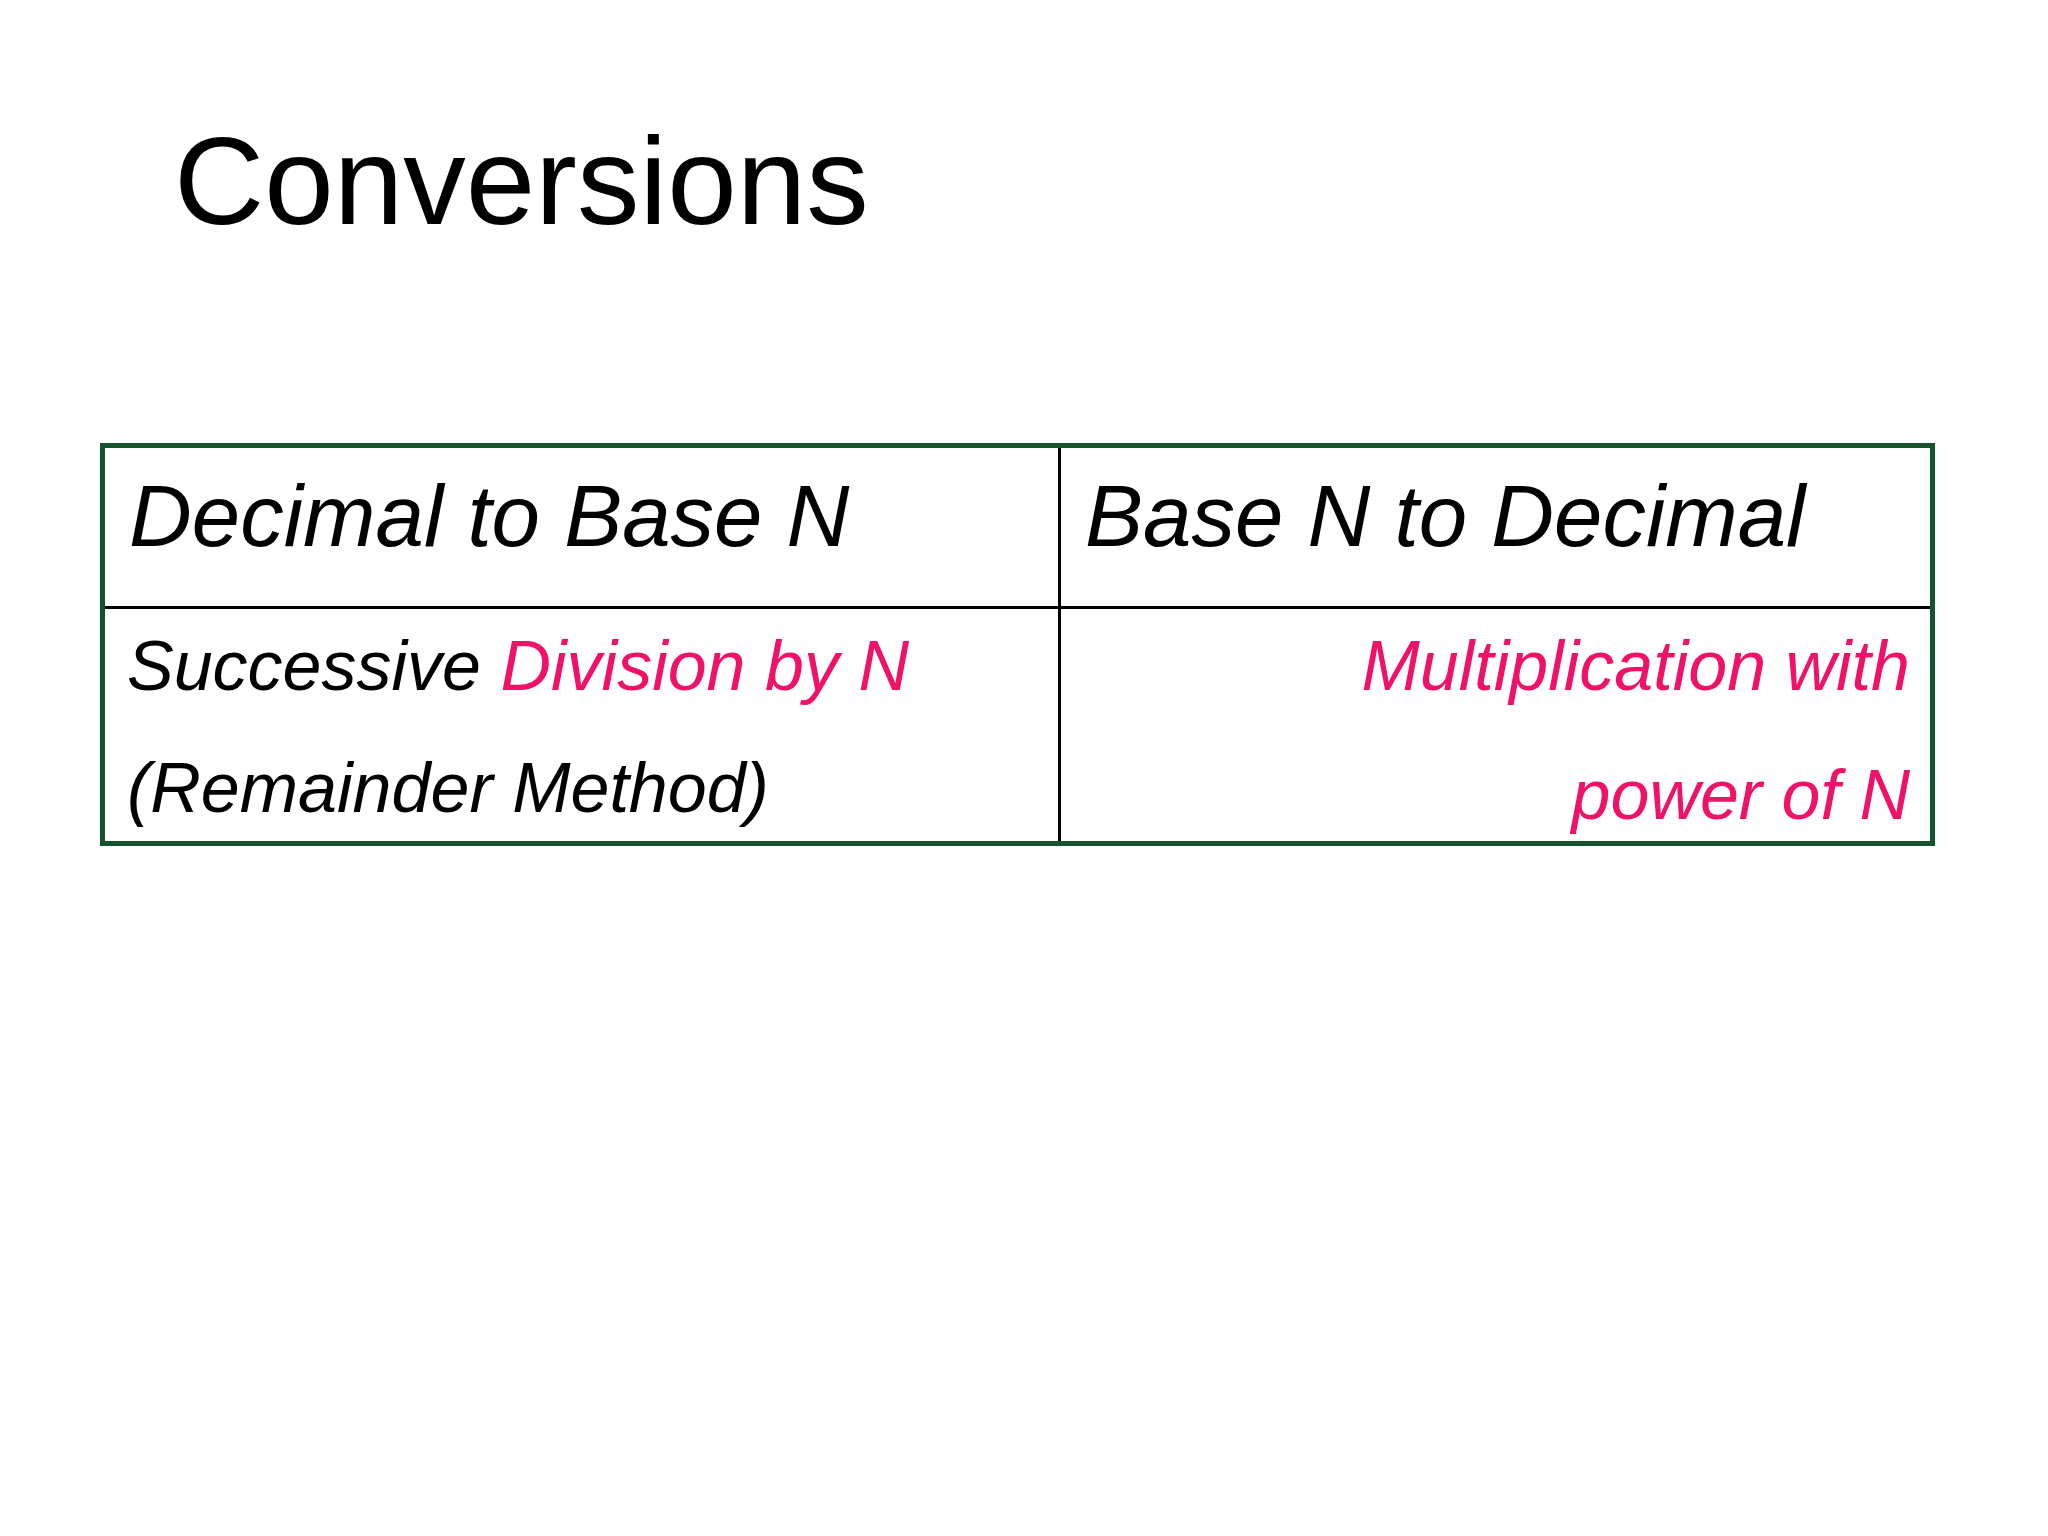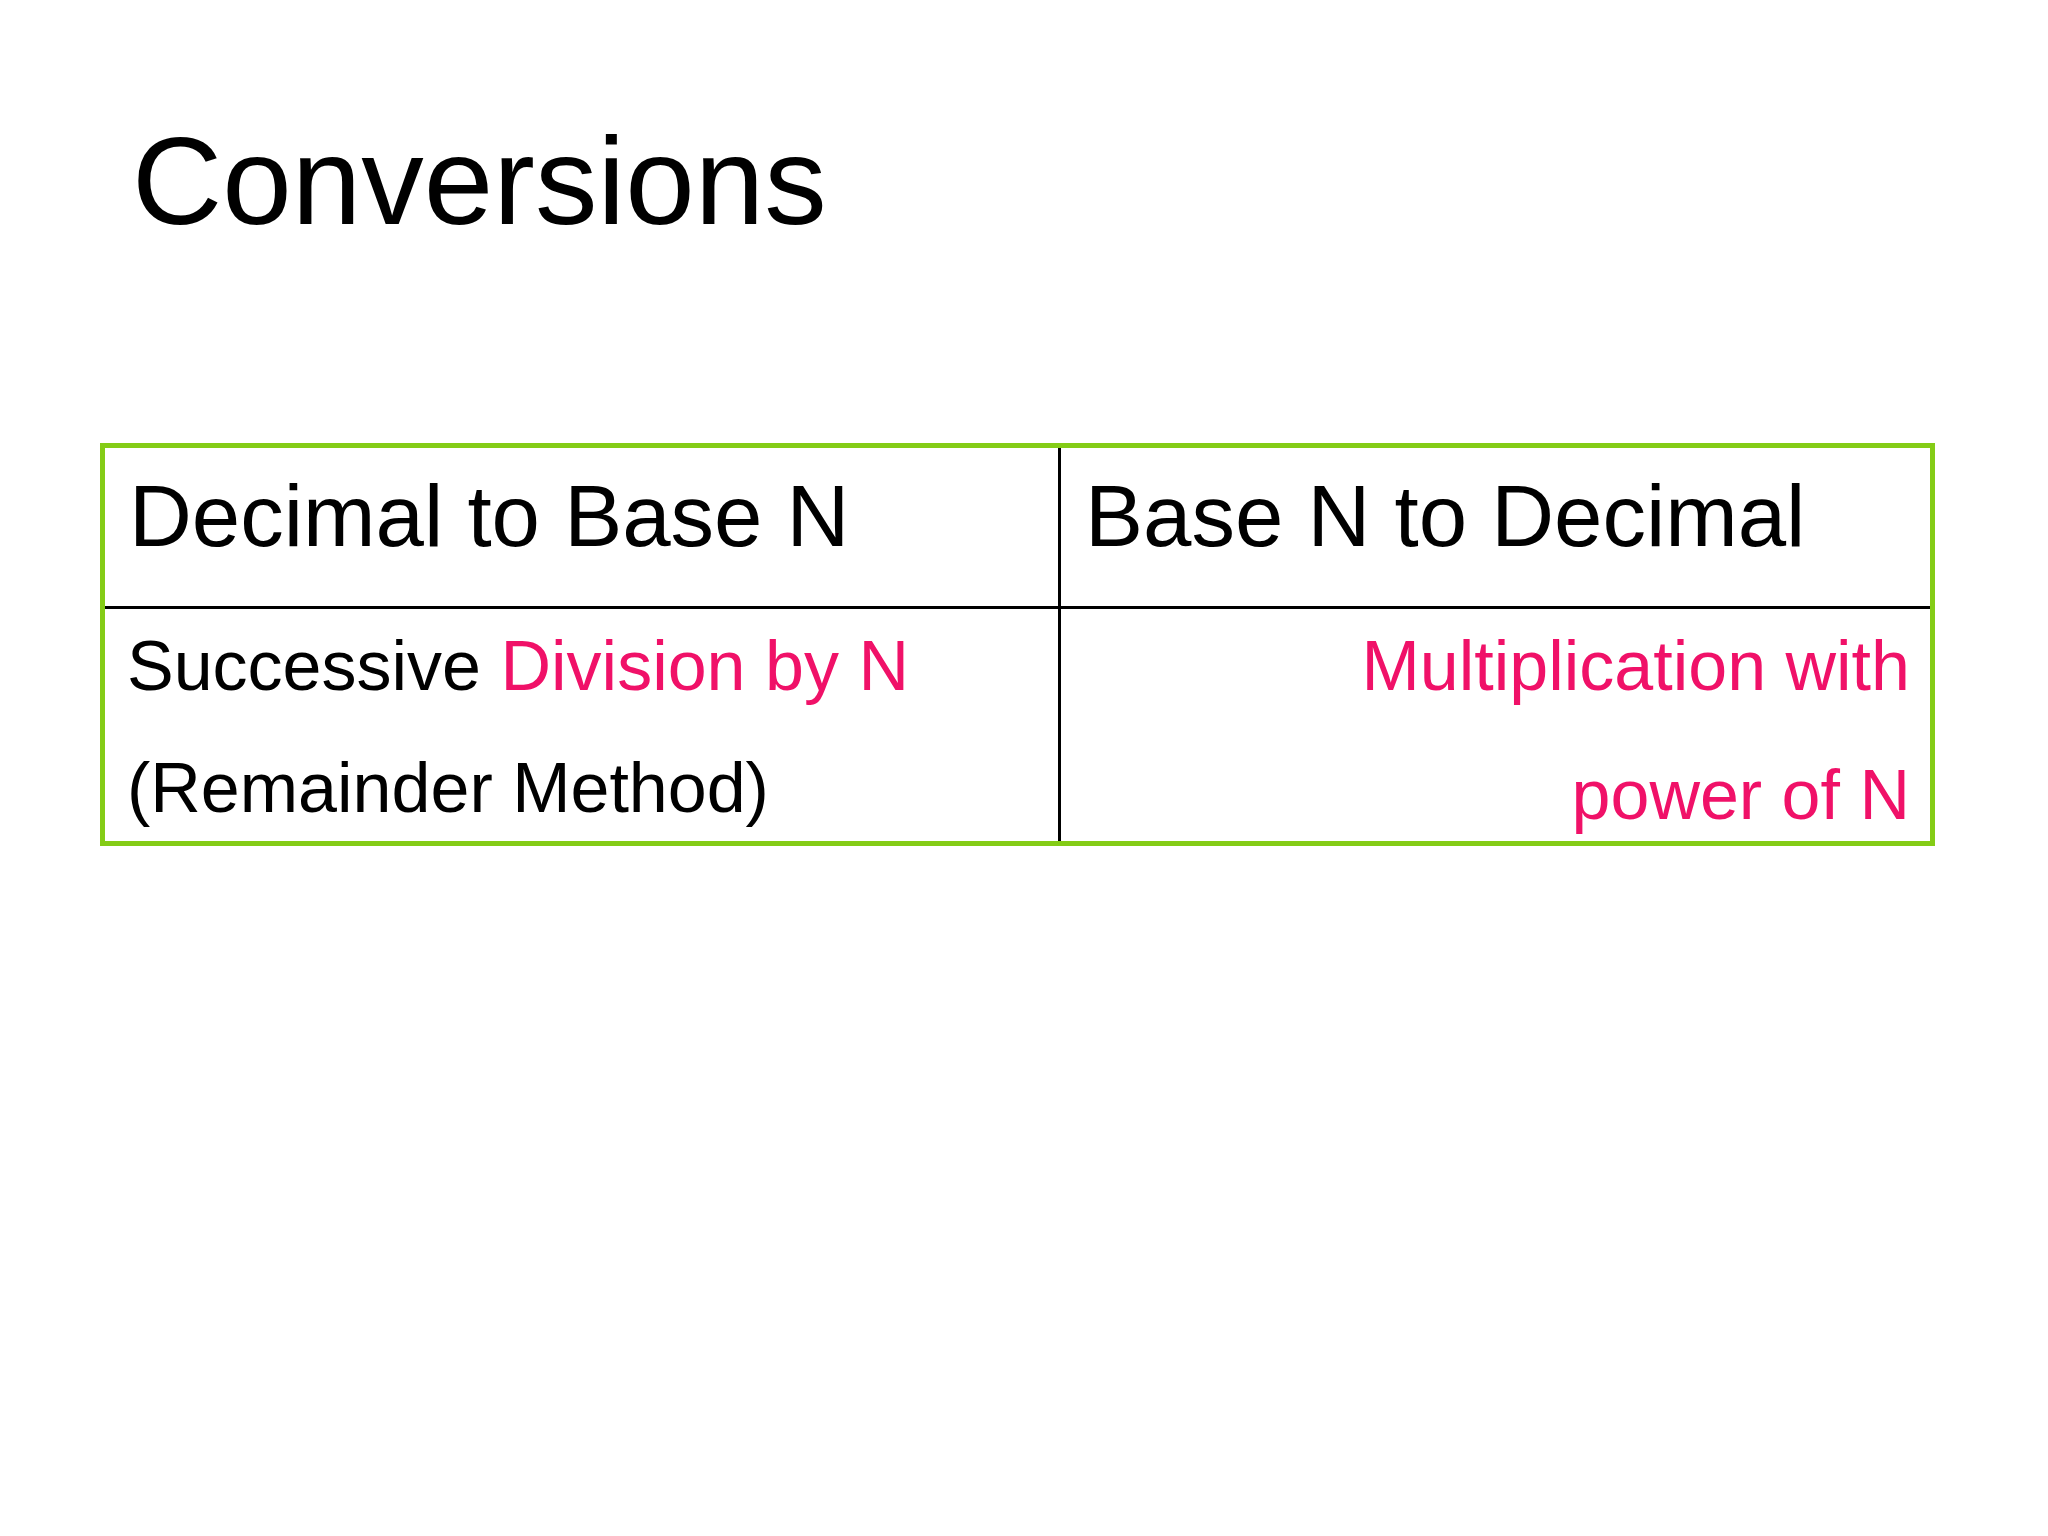--- a/index.html
+++ b/index.html
@@ -37,21 +37,22 @@
   .conv-table th,
   .conv-table td {
     border: 3px solid #000000;
     text-align: left;
     vertical-align: top;
     font-weight: 400;
     color: #000000;
     overflow: hidden;
   }
   .conv-table {
-    border: 5px solid #84cc16;
+    border: 5px solid #14532d;
+    font-style: italic;
   }
   .conv-table th {
     height: 140px;
     font-size: 87px;
     padding: 18px 12px 0 24px;
     line-height: 1.15;
     white-space: nowrap;
   }
   .conv-table td {
     height: 218px;
@@ -68,21 +69,21 @@
   .line {
     display: block;
     text-align: right;
   }
 </style>
 </head>
 <body>
 
 <div class="slide">
 
-  <div class="slide-title" style="color: rgb(0, 0, 0);">Conversions</div>
+  <div class="slide-title" style="color: rgb(0, 0, 0); margin-left: 42px;">Conversions</div>
 
   <table class="conv-table">
     <colgroup>
       <col style="width: 957px;">
       <col style="width: 873px;">
     </colgroup>
     <tbody>
       <tr>
         <th>Decimal to Base N</th>
         <th>Base N to Decimal</th>

